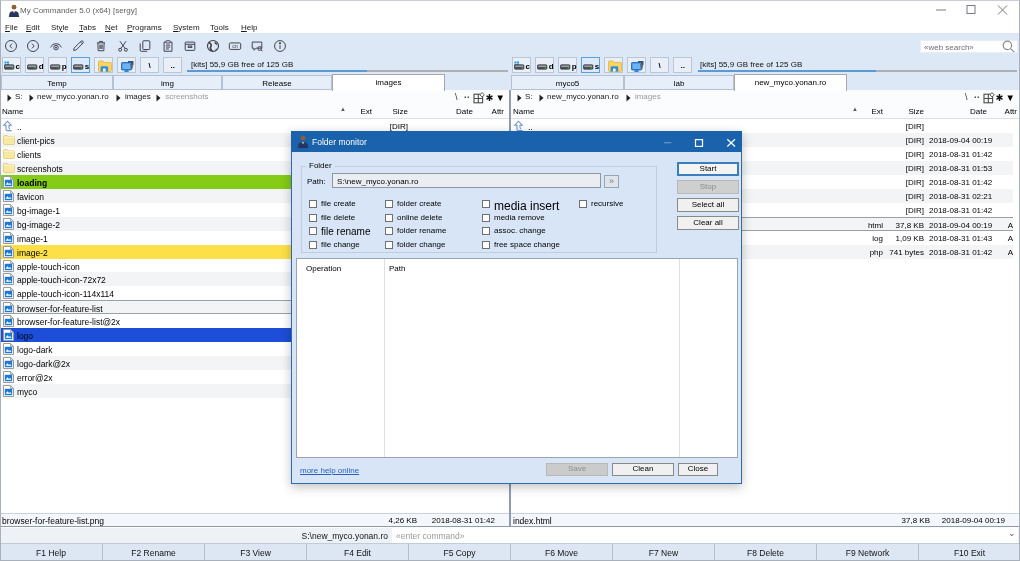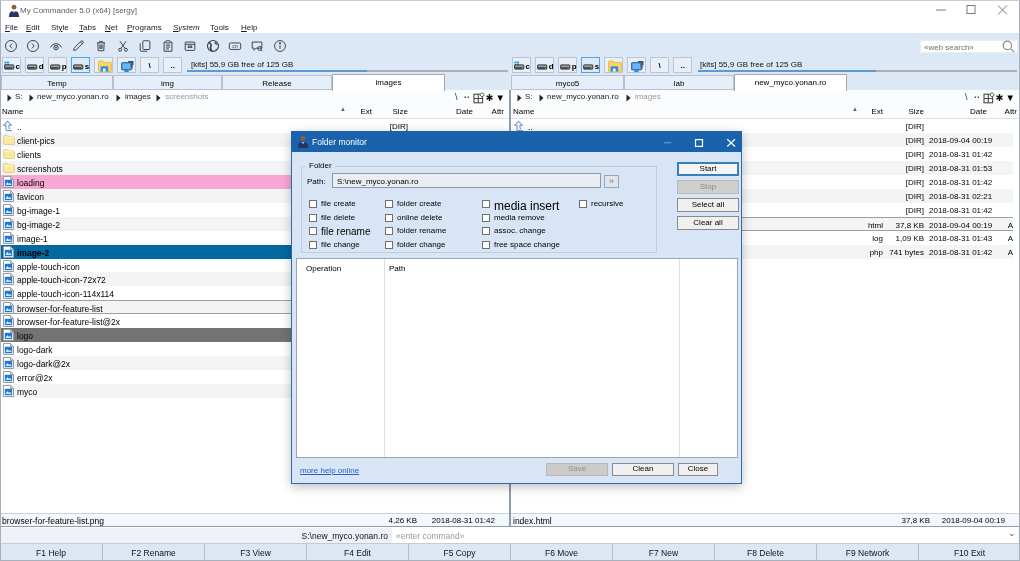--- a/index.html
+++ b/index.html
@@ -21,21 +21,21 @@
 <rect x="37" y="5.5" width="8" height="8"></rect>
 <path d="M68 5.5 L77 14.5 M77 5.5 L68 14.5"></path>
 </svg>
 <div class="abs" style="left:0px;top:20px;width:1020px;height:13px;background:#fff;"></div>
 <div class="abs" style="left:5px;top:23px;white-space:nowrap;color:#1a1a1a;font-size:8px;"><u>F</u>ile</div>
 <div class="abs" style="left:26px;top:23px;white-space:nowrap;color:#1a1a1a;font-size:8px;"><u>E</u>dit</div>
 <div class="abs" style="left:51px;top:23px;white-space:nowrap;color:#1a1a1a;font-size:8px;">St<u>y</u>le</div>
 <div class="abs" style="left:79px;top:23px;white-space:nowrap;color:#1a1a1a;font-size:8px;"><u>T</u>abs</div>
 <div class="abs" style="left:105px;top:23px;white-space:nowrap;color:#1a1a1a;font-size:8px;"><u>N</u>et</div>
 <div class="abs" style="left:127px;top:23px;white-space:nowrap;color:#1a1a1a;font-size:8px;"><u>P</u>rograms</div>
-<div class="abs" style="left:173px;top:23px;white-space:nowrap;color:#1a1a1a;font-size:8px;font-style:italic;"><u>S</u>ystem</div>
+<div class="abs" style="left:173px;top:23px;white-space:nowrap;color:#1a1a1a;font-size:8px;"><u>S</u>ystem</div>
 <div class="abs" style="left:210px;top:23px;white-space:nowrap;color:#1a1a1a;font-size:8px;">T<u>o</u>ols</div>
 <div class="abs" style="left:241px;top:23px;white-space:nowrap;color:#1a1a1a;font-size:8px;"><u>H</u>elp</div>
 <div class="abs" style="left:0px;top:33px;width:1020px;height:23px;background:#dce8f6;"></div>
 <div class="abs" style="left:4px;top:39px;">
     <svg width="14" height="14" viewBox="0 0 16 16" fill="none" stroke="#3e3e4a" stroke-width="1.1">
       <circle cx="8" cy="8" r="6.3"></circle>
       <path d="M9.3 5.3 L6.6 8 L9.3 10.7"></path>
     </svg>
   </div>
 <div class="abs" style="left:26.4px;top:39px;">
@@ -368,21 +368,21 @@
     <div style="position:absolute;right:102px;top:3px;font-size:8px;">[DIR]</div>
   </div>
 <div class="abs" style="left:0px;top:160.8px;width:510px;height:13.95px;background:#f3f4f5;">
     <svg class="abs" style="left:3px;top:1px" width="12" height="11" viewBox="0 0 12 11">
 <path d="M0.5 2.5 Q0.5 1.5 1.5 1.5 L4.2 1.5 L5.2 2.8 L10.7 2.8 Q11.5 2.8 11.5 3.7 L11.5 9.5 Q11.5 10.5 10.5 10.5 L1.5 10.5 Q0.5 10.5 0.5 9.5 Z" fill="#f7e8a2" stroke="#ddc369" stroke-width="0.7"></path>
 <path d="M0.9 3.4 L11.1 3.4" stroke="#fdf2c6" stroke-width="1.2"></path>
 </svg>
     <div class="fname">screenshots</div>
     <div style="position:absolute;right:102px;top:3px;font-size:8px;">[DIR]</div>
   </div>
-<div class="abs" style="left:0px;top:174.8px;width:510px;height:13.95px;background:#f9a8d4;">
+<div class="abs" style="left:0px;top:174.8px;width:510px;height:13.95px;background:#84cc16;font-weight:bold;">
     <svg class="abs" style="left:3px;top:1px" width="11" height="12" viewBox="0 0 11 12">
 <path d="M0.5 0.5 L7.5 0.5 L10.5 3.5 L10.5 11.5 L0.5 11.5 Z" fill="#fff" stroke="#9a9a9a" stroke-width="1"></path>
 <path d="M7.5 0.5 L7.5 3.5 L10.5 3.5 Z" fill="#e0e0e0" stroke="#9a9a9a" stroke-width="0.8"></path>
 <rect x="1.8" y="3.8" width="7.4" height="6.4" fill="#1c7ad4"></rect>
 <path d="M2.5 8.8 L4.5 6.2 L6 8 L7.1 6.9 L8.6 8.8 Z" fill="#fff"></path>
 </svg>
     <div class="fname">loading</div>
   </div>
 <div class="abs" style="left:0px;top:188.8px;width:510px;height:13.95px;background:#f3f4f5;">
     <svg class="abs" style="left:3px;top:1px" width="11" height="12" viewBox="0 0 11 12">
@@ -413,21 +413,21 @@
   </div>
 <div class="abs" style="left:0px;top:230.6px;width:510px;height:13.95px;background:#fff;">
     <svg class="abs" style="left:3px;top:1px" width="11" height="12" viewBox="0 0 11 12">
 <path d="M0.5 0.5 L7.5 0.5 L10.5 3.5 L10.5 11.5 L0.5 11.5 Z" fill="#fff" stroke="#9a9a9a" stroke-width="1"></path>
 <path d="M7.5 0.5 L7.5 3.5 L10.5 3.5 Z" fill="#e0e0e0" stroke="#9a9a9a" stroke-width="0.8"></path>
 <rect x="1.8" y="3.8" width="7.4" height="6.4" fill="#1c7ad4"></rect>
 <path d="M2.5 8.8 L4.5 6.2 L6 8 L7.1 6.9 L8.6 8.8 Z" fill="#fff"></path>
 </svg>
     <div class="fname">image-1</div>
   </div>
-<div class="abs" style="left:0px;top:244.6px;width:510px;height:13.95px;background:#0369a1;font-weight:bold;">
+<div class="abs" style="left:0px;top:244.6px;width:510px;height:13.95px;background:#fde047;">
     <svg class="abs" style="left:3px;top:1px" width="11" height="12" viewBox="0 0 11 12">
 <path d="M0.5 0.5 L7.5 0.5 L10.5 3.5 L10.5 11.5 L0.5 11.5 Z" fill="#fff" stroke="#9a9a9a" stroke-width="1"></path>
 <path d="M7.5 0.5 L7.5 3.5 L10.5 3.5 Z" fill="#e0e0e0" stroke="#9a9a9a" stroke-width="0.8"></path>
 <rect x="1.8" y="3.8" width="7.4" height="6.4" fill="#1c7ad4"></rect>
 <path d="M2.5 8.8 L4.5 6.2 L6 8 L7.1 6.9 L8.6 8.8 Z" fill="#fff"></path>
 </svg>
     <div class="fname">image-2</div>
   </div>
 <div class="abs" style="left:0px;top:258.5px;width:510px;height:13.95px;background:#fff;">
     <svg class="abs" style="left:3px;top:1px" width="11" height="12" viewBox="0 0 11 12">
@@ -467,21 +467,21 @@
   </div>
 <div class="abs" style="left:0px;top:314.3px;width:510px;height:13.95px;background:#fff;">
     <svg class="abs" style="left:3px;top:1px" width="11" height="12" viewBox="0 0 11 12">
 <path d="M0.5 0.5 L7.5 0.5 L10.5 3.5 L10.5 11.5 L0.5 11.5 Z" fill="#fff" stroke="#9a9a9a" stroke-width="1"></path>
 <path d="M7.5 0.5 L7.5 3.5 L10.5 3.5 Z" fill="#e0e0e0" stroke="#9a9a9a" stroke-width="0.8"></path>
 <rect x="1.8" y="3.8" width="7.4" height="6.4" fill="#1c7ad4"></rect>
 <path d="M2.5 8.8 L4.5 6.2 L6 8 L7.1 6.9 L8.6 8.8 Z" fill="#fff"></path>
 </svg>
     <div class="fname">browser-for-feature-list@2x</div>
   </div>
-<div class="abs" style="left:0px;top:328.2px;width:510px;height:13.95px;background:#737373;">
+<div class="abs" style="left:0px;top:328.2px;width:510px;height:13.95px;background:#1d4ed8;">
     <svg class="abs" style="left:3px;top:1px" width="11" height="12" viewBox="0 0 11 12">
 <path d="M0.5 0.5 L7.5 0.5 L10.5 3.5 L10.5 11.5 L0.5 11.5 Z" fill="#fff" stroke="#9a9a9a" stroke-width="1"></path>
 <path d="M7.5 0.5 L7.5 3.5 L10.5 3.5 Z" fill="#e0e0e0" stroke="#9a9a9a" stroke-width="0.8"></path>
 <rect x="1.8" y="3.8" width="7.4" height="6.4" fill="#1c7ad4"></rect>
 <path d="M2.5 8.8 L4.5 6.2 L6 8 L7.1 6.9 L8.6 8.8 Z" fill="#fff"></path>
 </svg>
     <div class="fname">logo</div>
   </div>
 <div class="abs" style="left:0px;top:342.2px;width:510px;height:13.95px;background:#fff;">
     <svg class="abs" style="left:3px;top:1px" width="11" height="12" viewBox="0 0 11 12">

